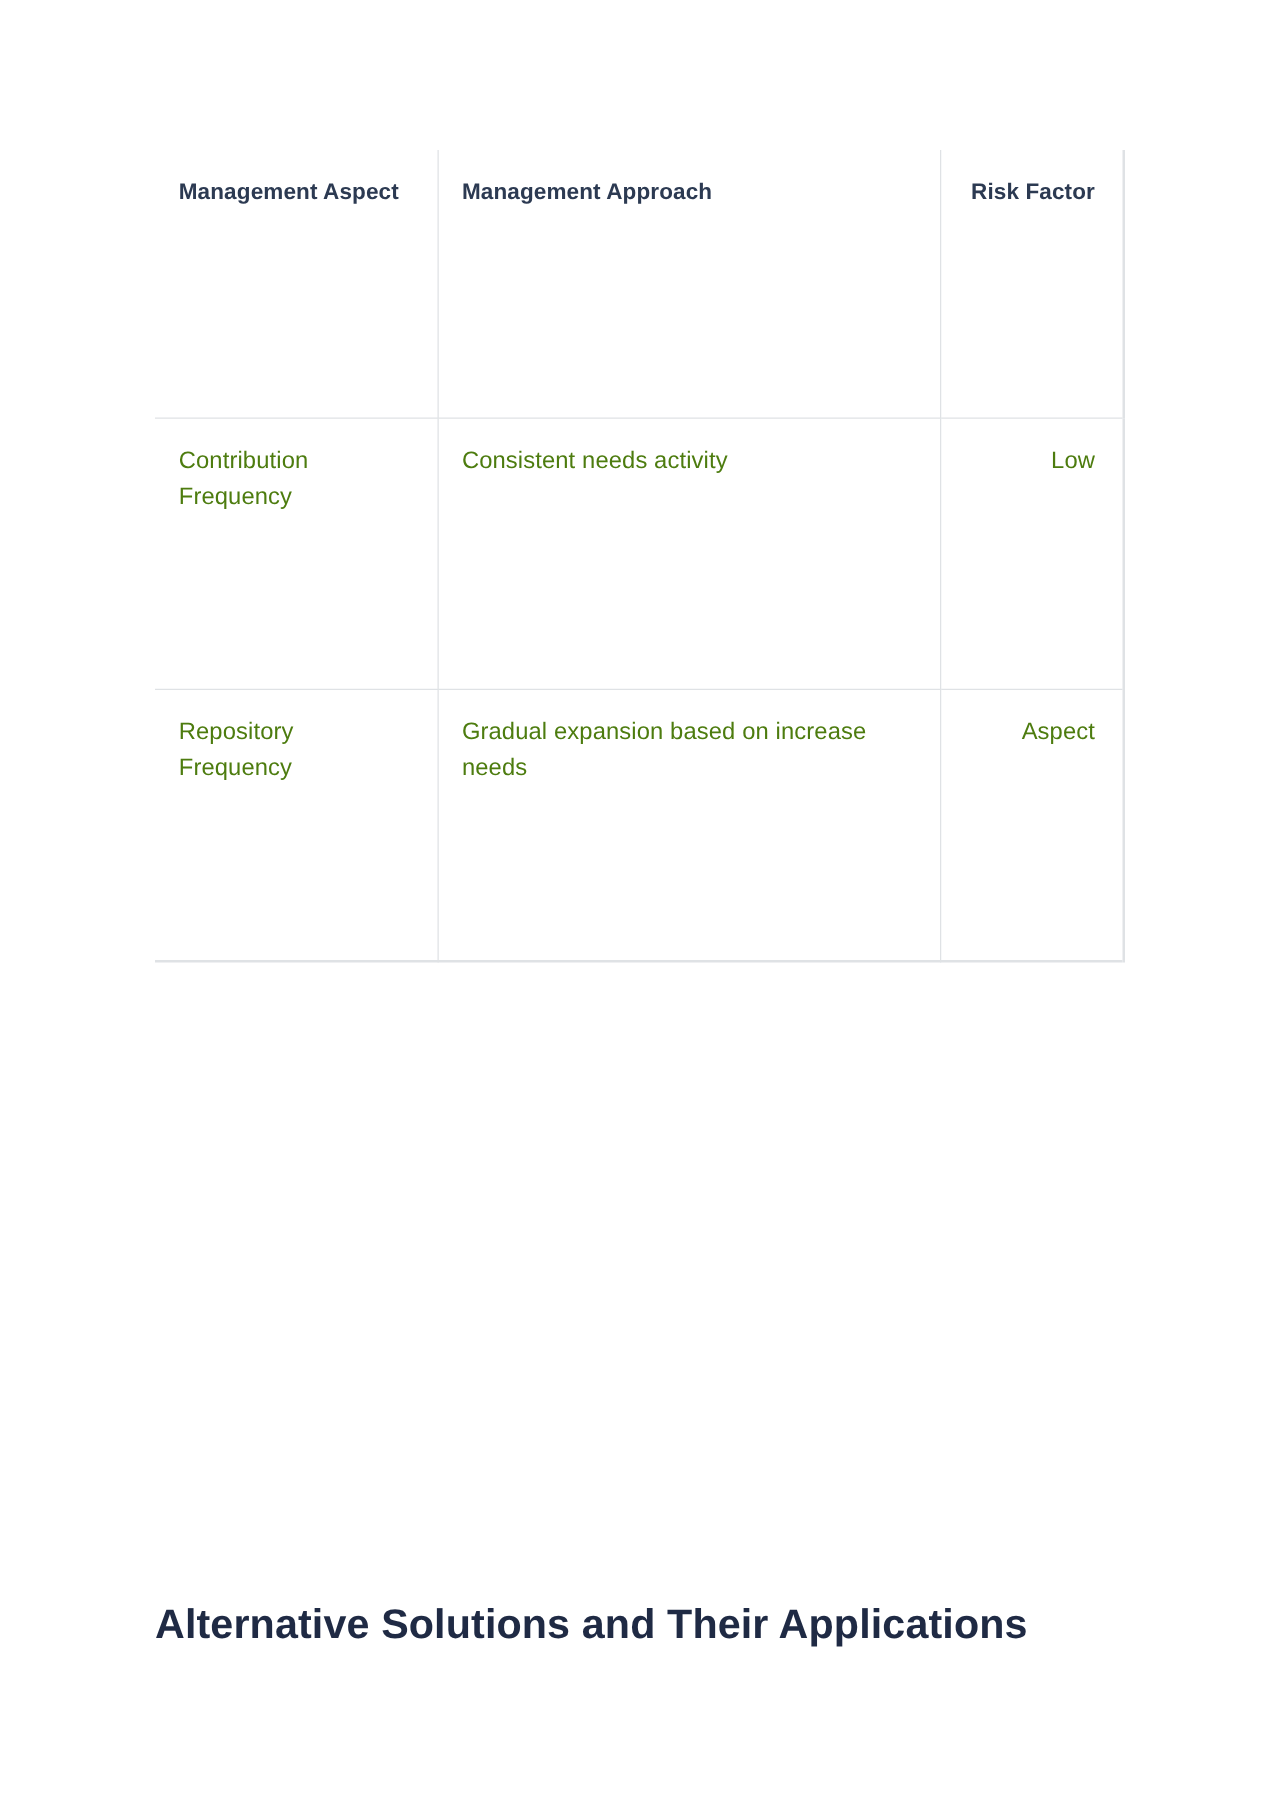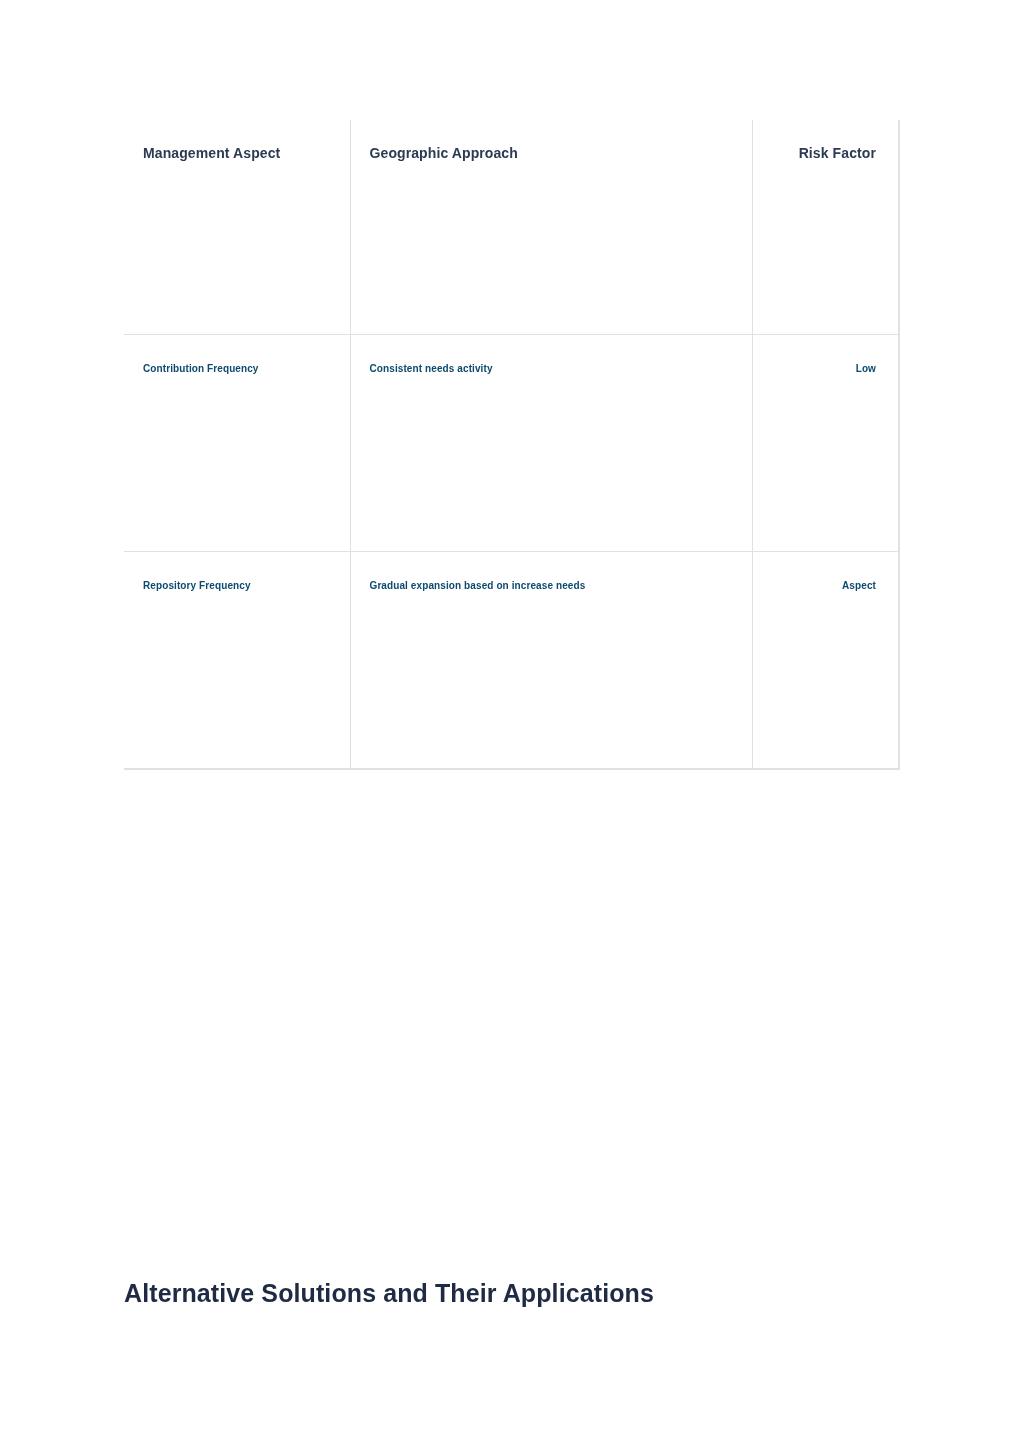--- a/index.html
+++ b/index.html
@@ -69,45 +69,45 @@
   }
 
   .cell-inner {
     padding: 19px 22px 0 19px;
   }
   thead .cell-inner {
     padding-top: 19px;
   }
 
   .th-text {
-    font-size: 14px;
+    font-size: 18px;
     font-weight: bold;
     line-height: 29px;
     color: #2c3a52;
     letter-spacing: 0.1px;
   }
   .td-text {
-    font-size: 10px;
-    font-weight: bold;
+    font-size: 19px;
+    font-weight: normal;
     line-height: 29px;
-    color: #0c4a6e;
+    color: #4d7c0f;
     letter-spacing: 0.1px;
   }
 
   
   .w-aspect   { max-width: 180px; }
   .w-approach { max-width: 352px; }
   .w-risk     { max-width: 110px; text-align: right; }
 
   
   .section-heading {
     position: absolute;
     left: 124px;
     top: 1255px;
-    font-size: 25px;
+    font-size: 33px;
     font-weight: bold;
     color: #1f2a44;
     letter-spacing: 0.1px;
     line-height: 34px;
     white-space: nowrap;
   }
 </style>
 </head>
 <body>
 
@@ -122,21 +122,21 @@
       </colgroup>
       <thead>
         <tr>
           <th>
             <div class="cell-inner">
               <div class="th-text w-aspect">Management Aspect</div>
             </div>
           </th>
           <th>
             <div class="cell-inner">
-              <div class="th-text w-approach">Geographic Approach</div>
+              <div class="th-text w-approach">Management Approach</div>
             </div>
           </th>
           <th>
             <div class="cell-inner">
               <div class="th-text w-risk">Risk Factor</div>
             </div>
           </th>
         </tr>
       </thead>
       <tbody>

